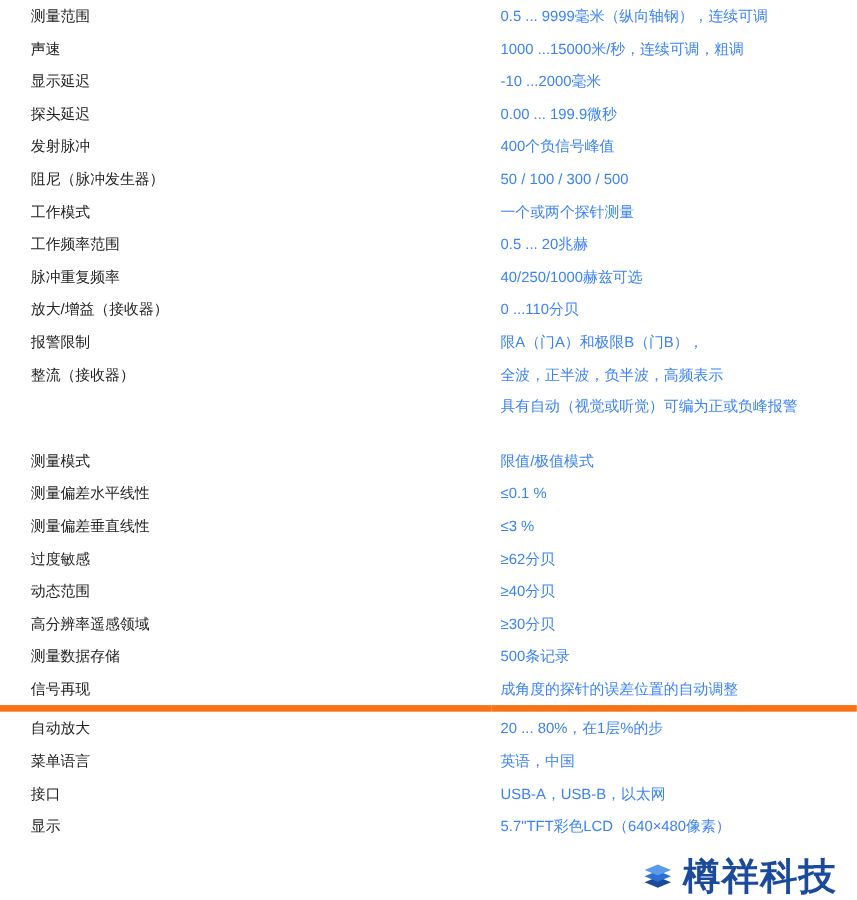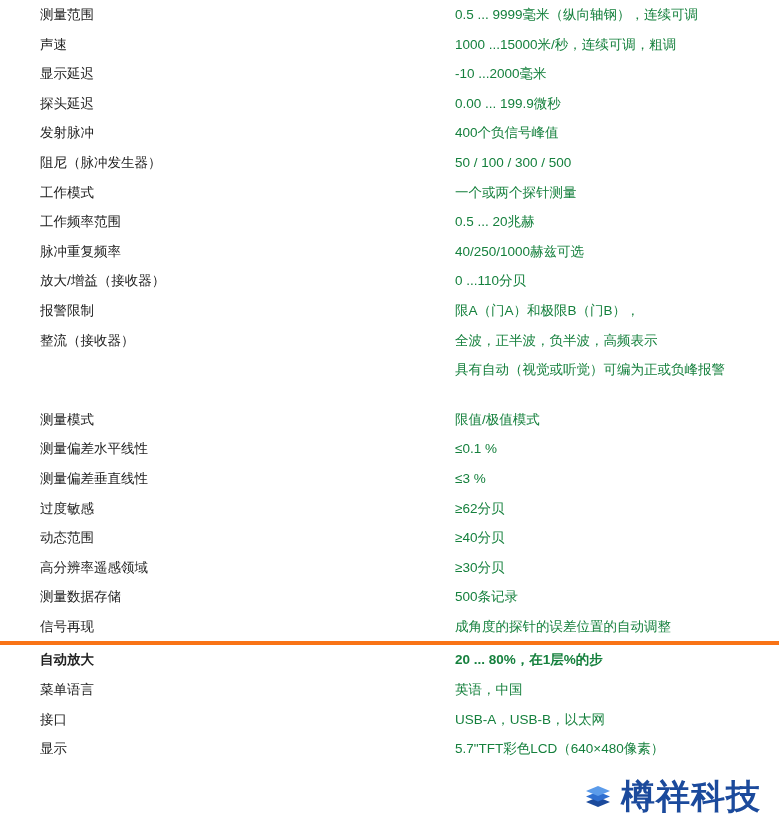--- a/index.html
+++ b/index.html
@@ -22,33 +22,32 @@
   }
   .spec-table td {
     vertical-align: top;
     padding: 0;
     font-size: 13.5px;
     line-height: 29.6px;
     height: 29.6px;
   }
   td.label {
     width: 447px;
-    padding-left: 40px;
+    padding-left: 28px;
     box-sizing: border-box;
     color: #222222;
   }
   td.value {
     width: 332px;
     padding-left: 8px;
     box-sizing: border-box;
-    color: #15803d;
+    color: #3b82f6;
   }
   tr.sep td {
-    border-top: 4px solid #f97316;
-    font-weight: bold;
+    border-top: 6px solid #f97316;
   }
   tr.blank td {
     height: 20px;
     line-height: 20px;
   }
   .footer {
     position: absolute;
     left: 0;
     top: 770px;
     width: 779px;

